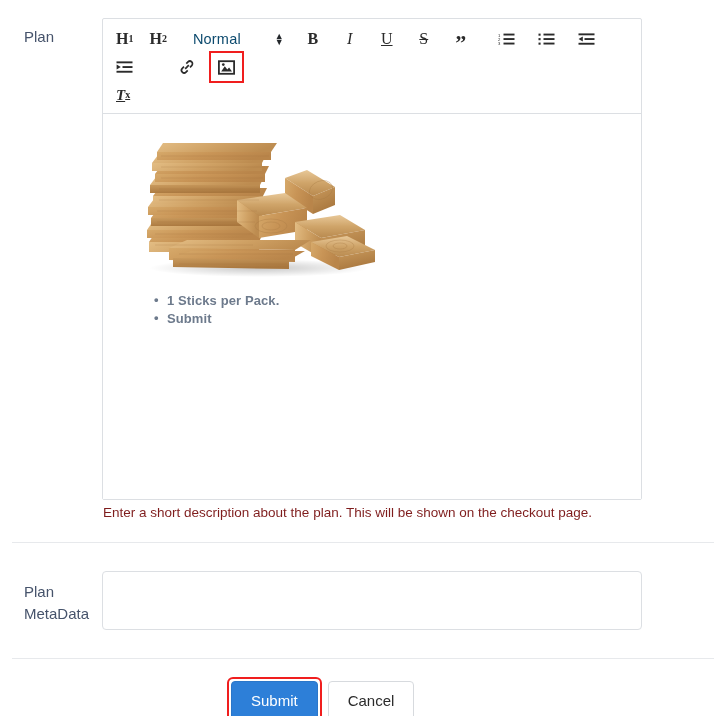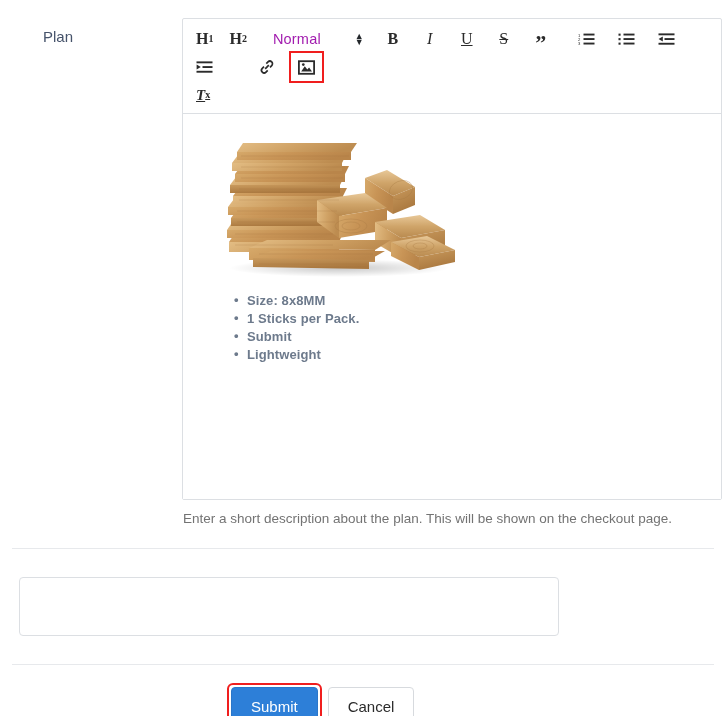--- a/index.html
+++ b/index.html
@@ -8,21 +8,21 @@
     width: 726px;
     height: 716px;
     background: #ffffff;
     font-family: "Liberation Sans", sans-serif;
     color: #3f4a5a;
     overflow: hidden;
     position: relative;
   }
 
   
-  .form-row { display: flex; width: 726px; padding-left: 19px; }
+  .form-row { display: flex; width: 642px; }
   .row-desc { padding-top: 18px; }
   .row-meta { padding-top: 28px; }
 
   .field-label {
     width: 163px;
     padding-left: 24px;
     padding-right: 10px;
     font-size: 15px;
     line-height: 22px;
     color: #46536b;
@@ -69,21 +69,21 @@
   .hbtn sub { font-size: 10px; font-weight:700; }
 
   .picker {
     display:inline-flex;
     align-items:center;
     margin-left: 18px;
     cursor: pointer;
   }
   .picker-label {
     font-size: 14.5px;
-    color: #a21caf;
+    color: #0c4a6e;
     letter-spacing: .2px;
   }
   .picker-arrows {
     margin-left: 34px;
     display:inline-flex;
     flex-direction: column;
     line-height: 0;
     color: #23272b;
   }
   .picker-arrows span { font-size: 9px; line-height: 6px; }
@@ -137,22 +137,22 @@
     content: "•";
     position: absolute;
     left: -11px;
     top: -1px;
     font-size: 13px;
     color: #6d7a8c;
   }
 
   .help-text {
     font-size: 13.5px;
-    color: #737373;
-    margin-top: 10px;
+    color: #7f1d1d;
+    margin-top: 4px;
     padding-left: 1px;
     line-height: 18px;
   }
 
   
   .meta-textarea {
     width: 540px;
     height: 59px;
     border: 1px solid #dcdfe3;
     border-radius: 4px;
@@ -432,37 +432,36 @@
               <ellipse cx="136" cy="96" rx="16" ry="7"></ellipse>
               <ellipse cx="136" cy="96" rx="9" ry="4"></ellipse>
               <ellipse cx="205" cy="116" rx="14" ry="6"></ellipse>
               <ellipse cx="205" cy="116" rx="7" ry="3"></ellipse>
               <ellipse cx="186" cy="60" rx="12" ry="9" transform="rotate(-22 186 60)"></ellipse>
             </g>
           </svg>
         </div>
 
         <ul class="spec-list">
-          <li>Size: 8x8MM</li>
           <li>1 Sticks per Pack.</li>
           <li>Submit</li>
-          <li>Lightweight</li>
         </ul>
 
       </div>
     </div>
 
     <div class="help-text">Enter a short description about the plan. This will be shown on the checkout page.</div>
 
   </div>
 </div>
 
 <div class="divider div-1"></div>
 
 <div class="form-row row-meta">
+  <div class="field-label label-meta">Plan MetaData</div>
   <div class="field-body">
     <textarea class="meta-textarea" placeholder="" style=""></textarea>
   </div>
 </div>
 
 <div class="divider div-2"></div>
 
 <div class="actions">
   <span class="btn-wrap-highlight">
     <button class="btn btn-submit">Submit</button>

